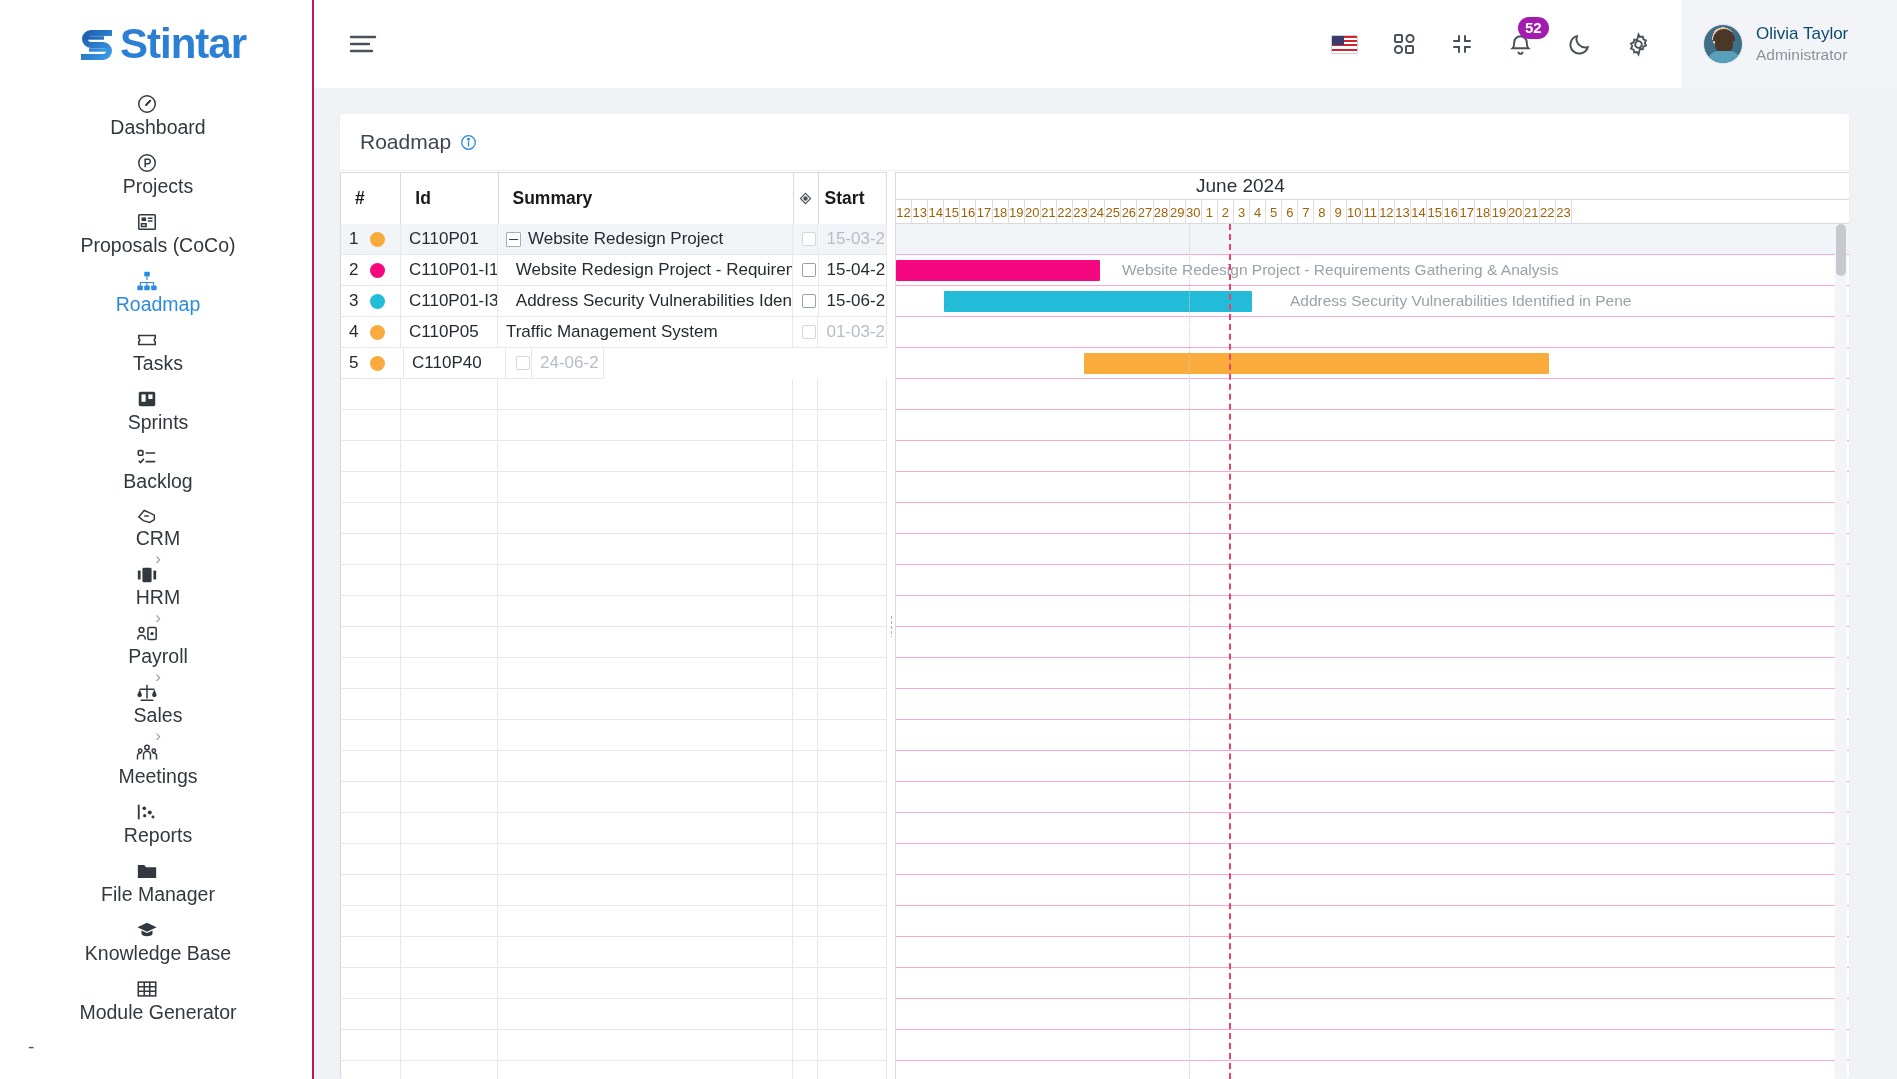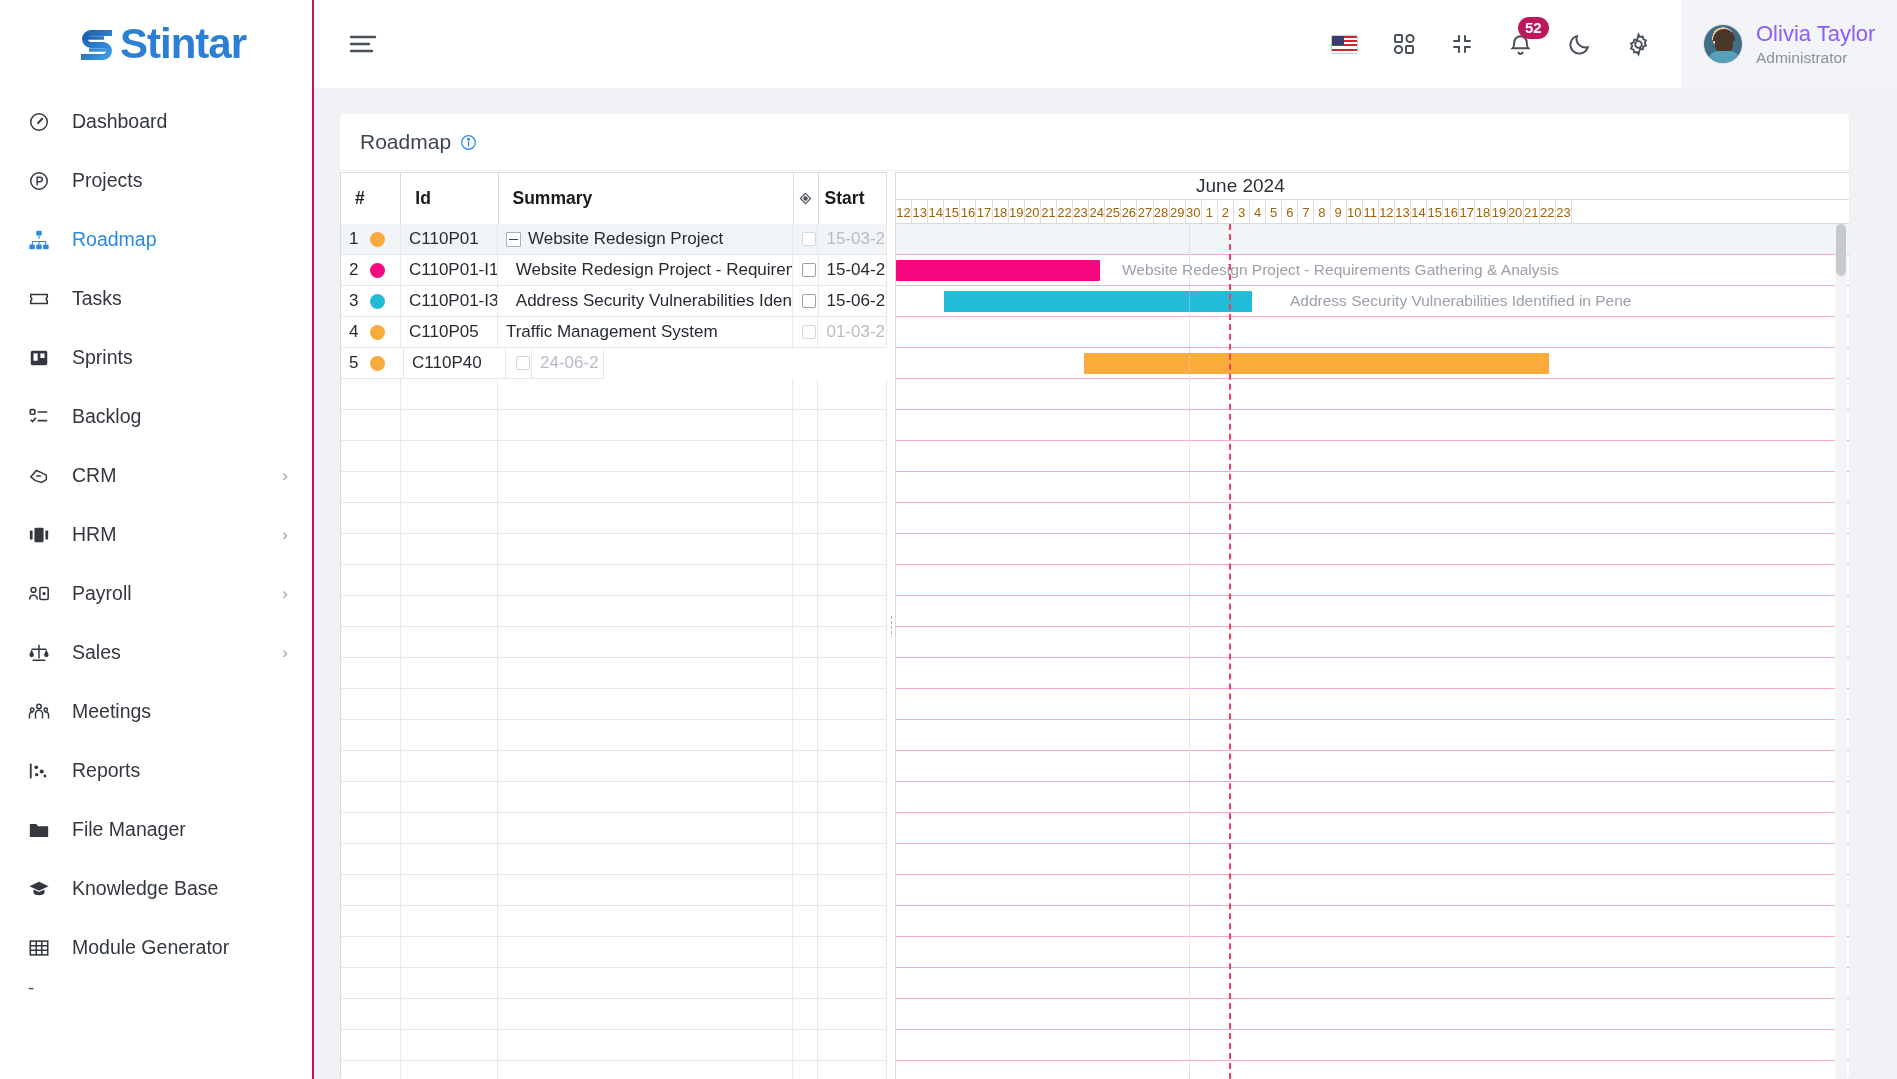--- a/index.html
+++ b/index.html
@@ -33,21 +33,21 @@
     display: inline-block;
     width: 42px; height: 42px; margin-right: 2px;
     position: relative;
   }
   .nav { padding-top: 4px; }
   .nav-item {
     display: flex; align-items: center;
     height: 59px;
     padding-left: 28px; padding-right: 24px;
     color: #33383f; font-size: 19.5px;
-    cursor: pointer; position: relative;
+    cursor: pointer; position: relative; flex-direction: column;
   }
   .nav-item.active { color: #2b8ae0; }
   .nav-icon {
     width: 30px; min-width: 30px; height: 24px;
     display: flex; align-items: center; justify-content: flex-start;
     margin-right: 14px;
   }
   .nav-icon svg { display: block; }
   .nav-label { flex: 1; white-space: nowrap; }
   .nav-caret {
@@ -70,41 +70,41 @@
   .flag {
     width: 27px; height: 19px; border-radius: 2px; overflow: hidden;
     position: relative; background: #fff; display:block;
     border: 1px solid #ccc;
   }
   .flag .stripes { position:absolute; inset:0;
     background: repeating-linear-gradient(to bottom, #d2232f 0 2.1px, #ffffff 2.1px 4.2px); }
   .flag .canton { position:absolute; left:0; top:0; width: 12px; height: 9px; background:#3c3b6e; }
   .badge {
     position: absolute; top: -15px; left: 10px;
-    background: #be185d; color: #fff;
+    background: #a21caf; color: #fff;
     font-size: 15px; font-weight: 600;
     border-radius: 12px; padding: 1px 7px; min-width: 30px; text-align: center;
     line-height: 20px;
   }
   .userbox {
     width: 216px; height: 88px; background: #f3f4f8;
     display: flex; align-items: center; gap: 13px; padding-left: 22px;
     cursor: pointer;
   }
   .avatar {
     width: 40px; height: 40px; border-radius: 50%;
     background: radial-gradient(circle at 50% 34%, #e6c6a8 0 34%, #3e6f86 34% 100%), #d9dde2;
     overflow:hidden; position:relative; flex-shrink:0;
     border: 1px solid #e1e4e8;
   }
   .avatar .hair { position:absolute; left:9px; top:4px; width:22px; height:12px; border-radius:11px 11px 0 0; background:#4a3728; }
   .avatar .beard { position:absolute; left:11px; top:15px; width:18px; height:14px; border-radius:0 0 10px 10px; background:#4a3728; }
   .avatar .face  { position:absolute; left:12px; top:9px; width:16px; height:15px; border-radius:8px; background:#e8bf9c; }
   .avatar .body  { position:absolute; left:4px; bottom:0; width:32px; height:12px; border-radius:10px 10px 0 0; background:#57a0bb; }
-  .user-name { font-size: 22px; color: #8b5cf6; line-height: 1.3; }
+  .user-name { font-size: 17px; color: #0c4a6e; line-height: 1.3; }
   .user-role { font-size: 15.5px; color: #8a9199; line-height: 1.3; }
 
   
   .content { flex: 1; padding: 26px 48px 0 26px; overflow: hidden; }
   .card {
     background: #fff; border-radius: 4px;
     height: 100%;
     box-shadow: 0 1px 2px rgba(0,0,0,.05);
     display: flex; flex-direction: column; overflow: hidden;
   }
@@ -234,20 +234,30 @@
       <div class="nav-item">
         <span class="nav-icon">
           <svg width="22" height="22" viewBox="0 0 24 24" fill="none" stroke="#33383f" stroke-width="1.6">
             <circle cx="12" cy="12" r="9"></circle>
             <path d="M10 16.5V8h3.2a2.4 2.4 0 0 1 0 4.8H10" stroke-width="1.6"></path>
           </svg>
         </span>
         <span class="nav-label">Projects</span>
       </div>
 
+      <div class="nav-item">
+        <span class="nav-icon">
+          <svg width="22" height="22" viewBox="0 0 24 24" fill="none" stroke="#33383f" stroke-width="1.7">
+            <rect x="3" y="4" width="18" height="16" rx="1"></rect>
+            <rect x="6" y="7" width="5" height="4" fill="#33383f" stroke="none"></rect>
+            <path d="M13 8h5M13 11h5M6 14h5v3H6z"></path>
+          </svg>
+        </span>
+        <span class="nav-label">Proposals (CoCo)</span>
+      </div>
 
       <div class="nav-item active">
         <span class="nav-icon">
           <svg width="22" height="22" viewBox="0 0 24 24" fill="#2b8ae0">
             <rect x="9" y="2" width="6" height="5" rx="1"></rect>
             <rect x="1.5" y="17" width="6" height="5" rx="1"></rect>
             <rect x="9" y="17" width="6" height="5" rx="1"></rect>
             <rect x="16.5" y="17" width="6" height="5" rx="1"></rect>
             <path d="M11.4 7h1.2v4h-1.2zM4.2 13h15.6v1.3H4.2zM4.2 13.4h1.2V17H4.2zM11.4 13.4h1.2V17h-1.2zM18.6 13.4h1.2V17h-1.2z"></path>
           </svg>

